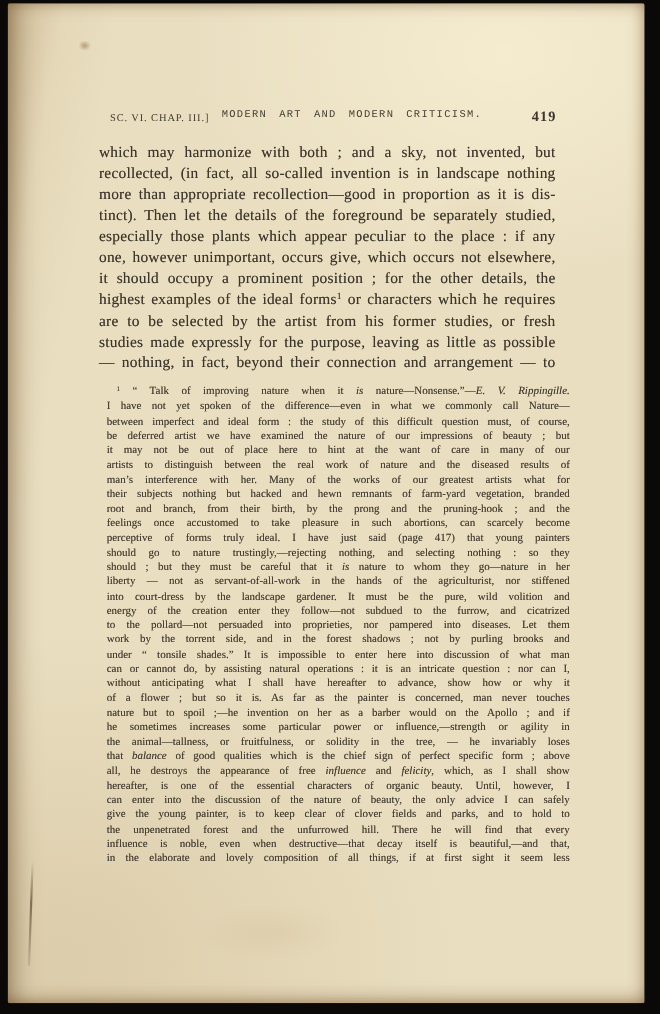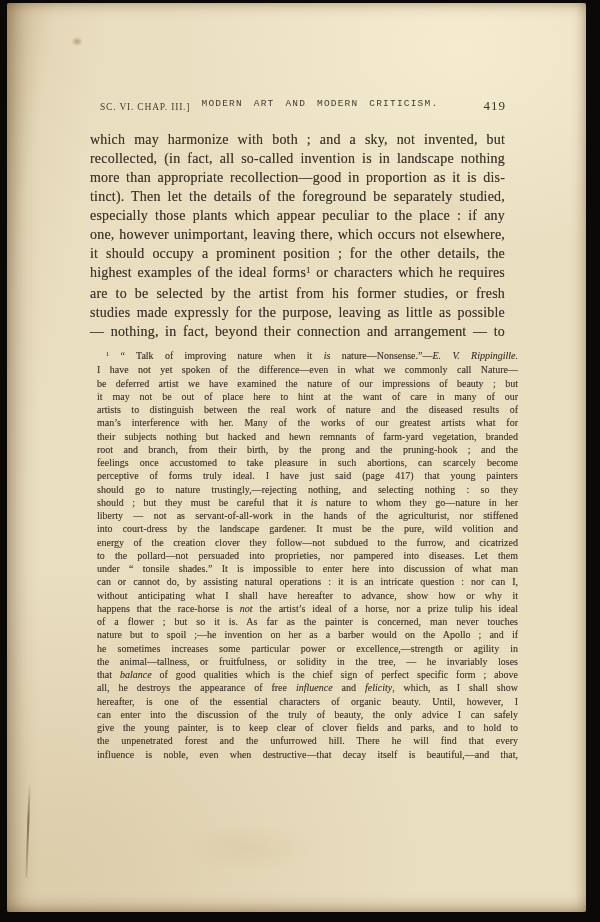--- a/index.html
+++ b/index.html
@@ -42,21 +42,21 @@
     position:absolute; left:93px; top:95px; width:406px; height:16px;
     font-size:9.5px; color:#464034; letter-spacing:0.8px;
     display:flex; align-items:baseline;
   }
   .hdr-section { white-space:nowrap; }
   .hdr-title {
     position:absolute; left:53%; transform:translateX(-48%);
     white-space:nowrap; letter-spacing:1.2px; word-spacing:4px;font-family:Liberation Mono, monospace;
   }
   .hdr-pagenum {
-    margin-left:auto; font-size:13px; letter-spacing:1px; color:#3c362c;
+    margin-left:auto; font-size:13px; letter-spacing:1px; color:#3c362c;font-weight:bold;
   }
   .body-text {
     position:absolute; left:83px; top:127px; width:415px;
     font-size:14px; line-height:19px; color:#3b352b;
     letter-spacing:0.2px;
     text-shadow:0 0 0.4px rgba(60,48,34,0.55);
   }
   .footnote {
     position:absolute; left:90px; top:346px; width:421px;
     font-size:10px; line-height:13.25px; color:#413b30;
@@ -85,55 +85,57 @@
       <span class="hdr-title">MODERN ART AND MODERN CRITICISM.</span>
       <span class="hdr-pagenum">419</span>
     </div>
 
     <div class="body-text">
         <div class="tline">which may harmonize with both ; and a sky, not invented, but</div>
         <div class="tline">recollected, (in fact, all so-called invention is in landscape nothing</div>
         <div class="tline">more than appropriate recollection—good in proportion as it is dis-</div>
         <div class="tline">tinct). Then let the details of the foreground be separately studied,</div>
         <div class="tline">especially those plants which appear peculiar to the place : if any</div>
-        <div class="tline">one, however unimportant, leaving there, which occurs not elsewhere,</div>
+        <div class="tline">one, however unimportant, occurs give, which occurs not elsewhere,</div>
         <div class="tline">it should occupy a prominent position ; for the other details, the</div>
         <div class="tline">highest examples of the ideal forms<sup>1</sup> or characters which he requires</div>
         <div class="tline">are to be selected by the artist from his former studies, or fresh</div>
         <div class="tline">studies made expressly for the purpose, leaving as little as possible</div>
         <div class="tline">— nothing, in fact, beyond their connection and arrangement — to</div>
       </div>
 
     <div class="footnote">
         <div class="tline"><sup>1</sup> “ Talk of improving nature when it <i>is</i> nature—Nonsense.”—<i>E. V. Rippingille.</i></div>
         <div class="tline">I have not yet spoken of the difference—even in what we commonly call Nature—</div>
+        <div class="tline">between imperfect and ideal form : the study of this difficult question must, of course,</div>
         <div class="tline">be deferred artist we have examined the nature of our impressions of beauty ; but</div>
         <div class="tline">it may not be out of place here to hint at the want of care in many of our</div>
         <div class="tline">artists to distinguish between the real work of nature and the diseased results of</div>
         <div class="tline">man’s interference with her. Many of the works of our greatest artists what for</div>
         <div class="tline">their subjects nothing but hacked and hewn remnants of farm-yard vegetation, branded</div>
         <div class="tline">root and branch, from their birth, by the prong and the pruning-hook ; and the</div>
         <div class="tline">feelings once accustomed to take pleasure in such abortions, can scarcely become</div>
         <div class="tline">perceptive of forms truly ideal. I have just said (page 417) that young painters</div>
         <div class="tline">should go to nature trustingly,—rejecting nothing, and selecting nothing : so they</div>
         <div class="tline">should ; but they must be careful that it <i>is</i> nature to whom they go—nature in her</div>
         <div class="tline">liberty — not as servant-of-all-work in the hands of the agriculturist, nor stiffened</div>
         <div class="tline">into court-dress by the landscape gardener. It must be the pure, wild volition and</div>
-        <div class="tline">energy of the creation clover they follow—not subdued to the furrow, and cicatrized</div>
+        <div class="tline">energy of the creation enter they follow—not subdued to the furrow, and cicatrized</div>
         <div class="tline">to the pollard—not persuaded into proprieties, nor pampered into diseases. Let them</div>
+        <div class="tline">work by the torrent side, and in the forest shadows ; not by purling brooks and</div>
         <div class="tline">under “ tonsile shades.” It is impossible to enter here into discussion of what man</div>
         <div class="tline">can or cannot do, by assisting natural operations : it is an intricate question : nor can I,</div>
         <div class="tline">without anticipating what I shall have hereafter to advance, show how or why it</div>
-        <div class="tline">happens that the race-horse is <i>not</i> the artist’s ideal of a horse, nor a prize tulip his ideal</div>
         <div class="tline">of a flower ; but so it is. As far as the painter is concerned, man never touches</div>
         <div class="tline">nature but to spoil ;—he invention on her as a barber would on the Apollo ; and if</div>
-        <div class="tline">he sometimes increases some particular power or excellence,—strength or agility in</div>
+        <div class="tline">he sometimes increases some particular power or influence,—strength or agility in</div>
         <div class="tline">the animal—tallness, or fruitfulness, or solidity in the tree, — he invariably loses</div>
         <div class="tline">that <i>balance</i> of good qualities which is the chief sign of perfect specific form ; above</div>
         <div class="tline">all, he destroys the appearance of free <i>influence</i> and <i>felicity</i>, which, as I shall show</div>
         <div class="tline">hereafter, is one of the essential characters of organic beauty. Until, however, I</div>
-        <div class="tline">can enter into the discussion of the truly of beauty, the only advice I can safely</div>
+        <div class="tline">can enter into the discussion of the nature of beauty, the only advice I can safely</div>
         <div class="tline">give the young painter, is to keep clear of clover fields and parks, and to hold to</div>
         <div class="tline">the unpenetrated forest and the unfurrowed hill. There he will find that every</div>
         <div class="tline">influence is noble, even when destructive—that decay itself is beautiful,—and that,</div>
+        <div class="tline">in the elaborate and lovely composition of all things, if at first sight it seem less</div>
       </div>
   </div>
 </div>
 
 </body></html>

